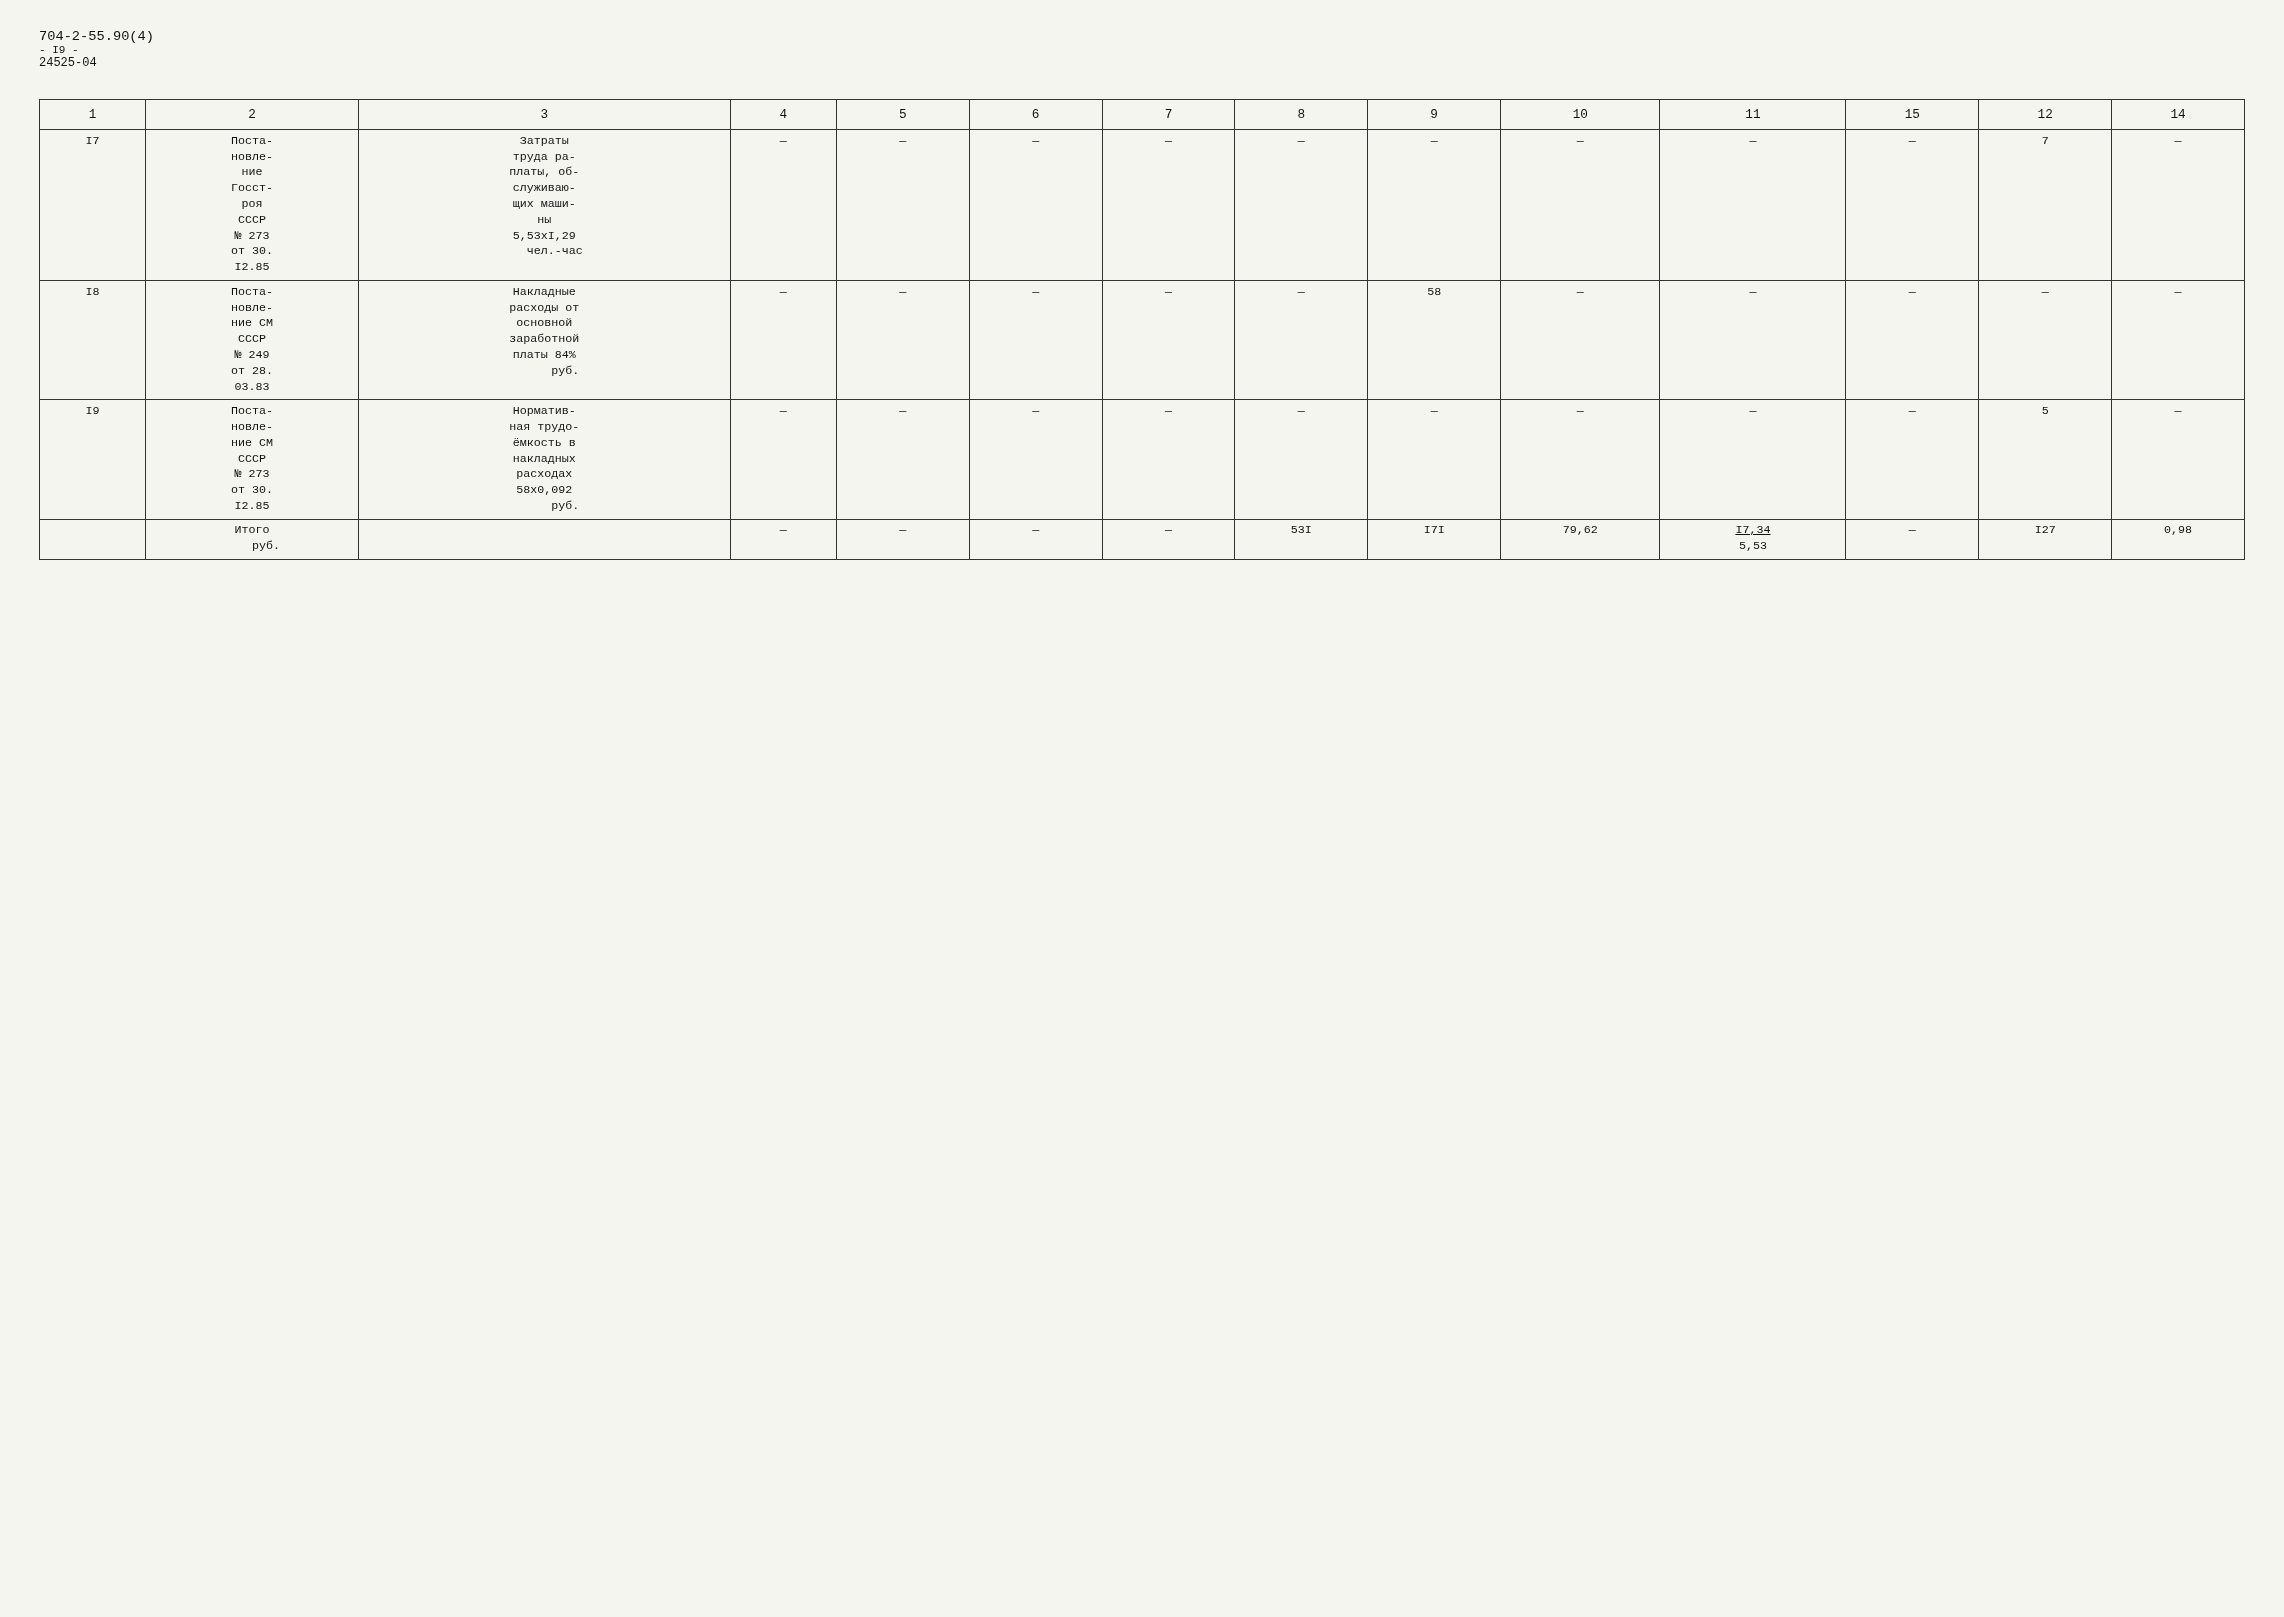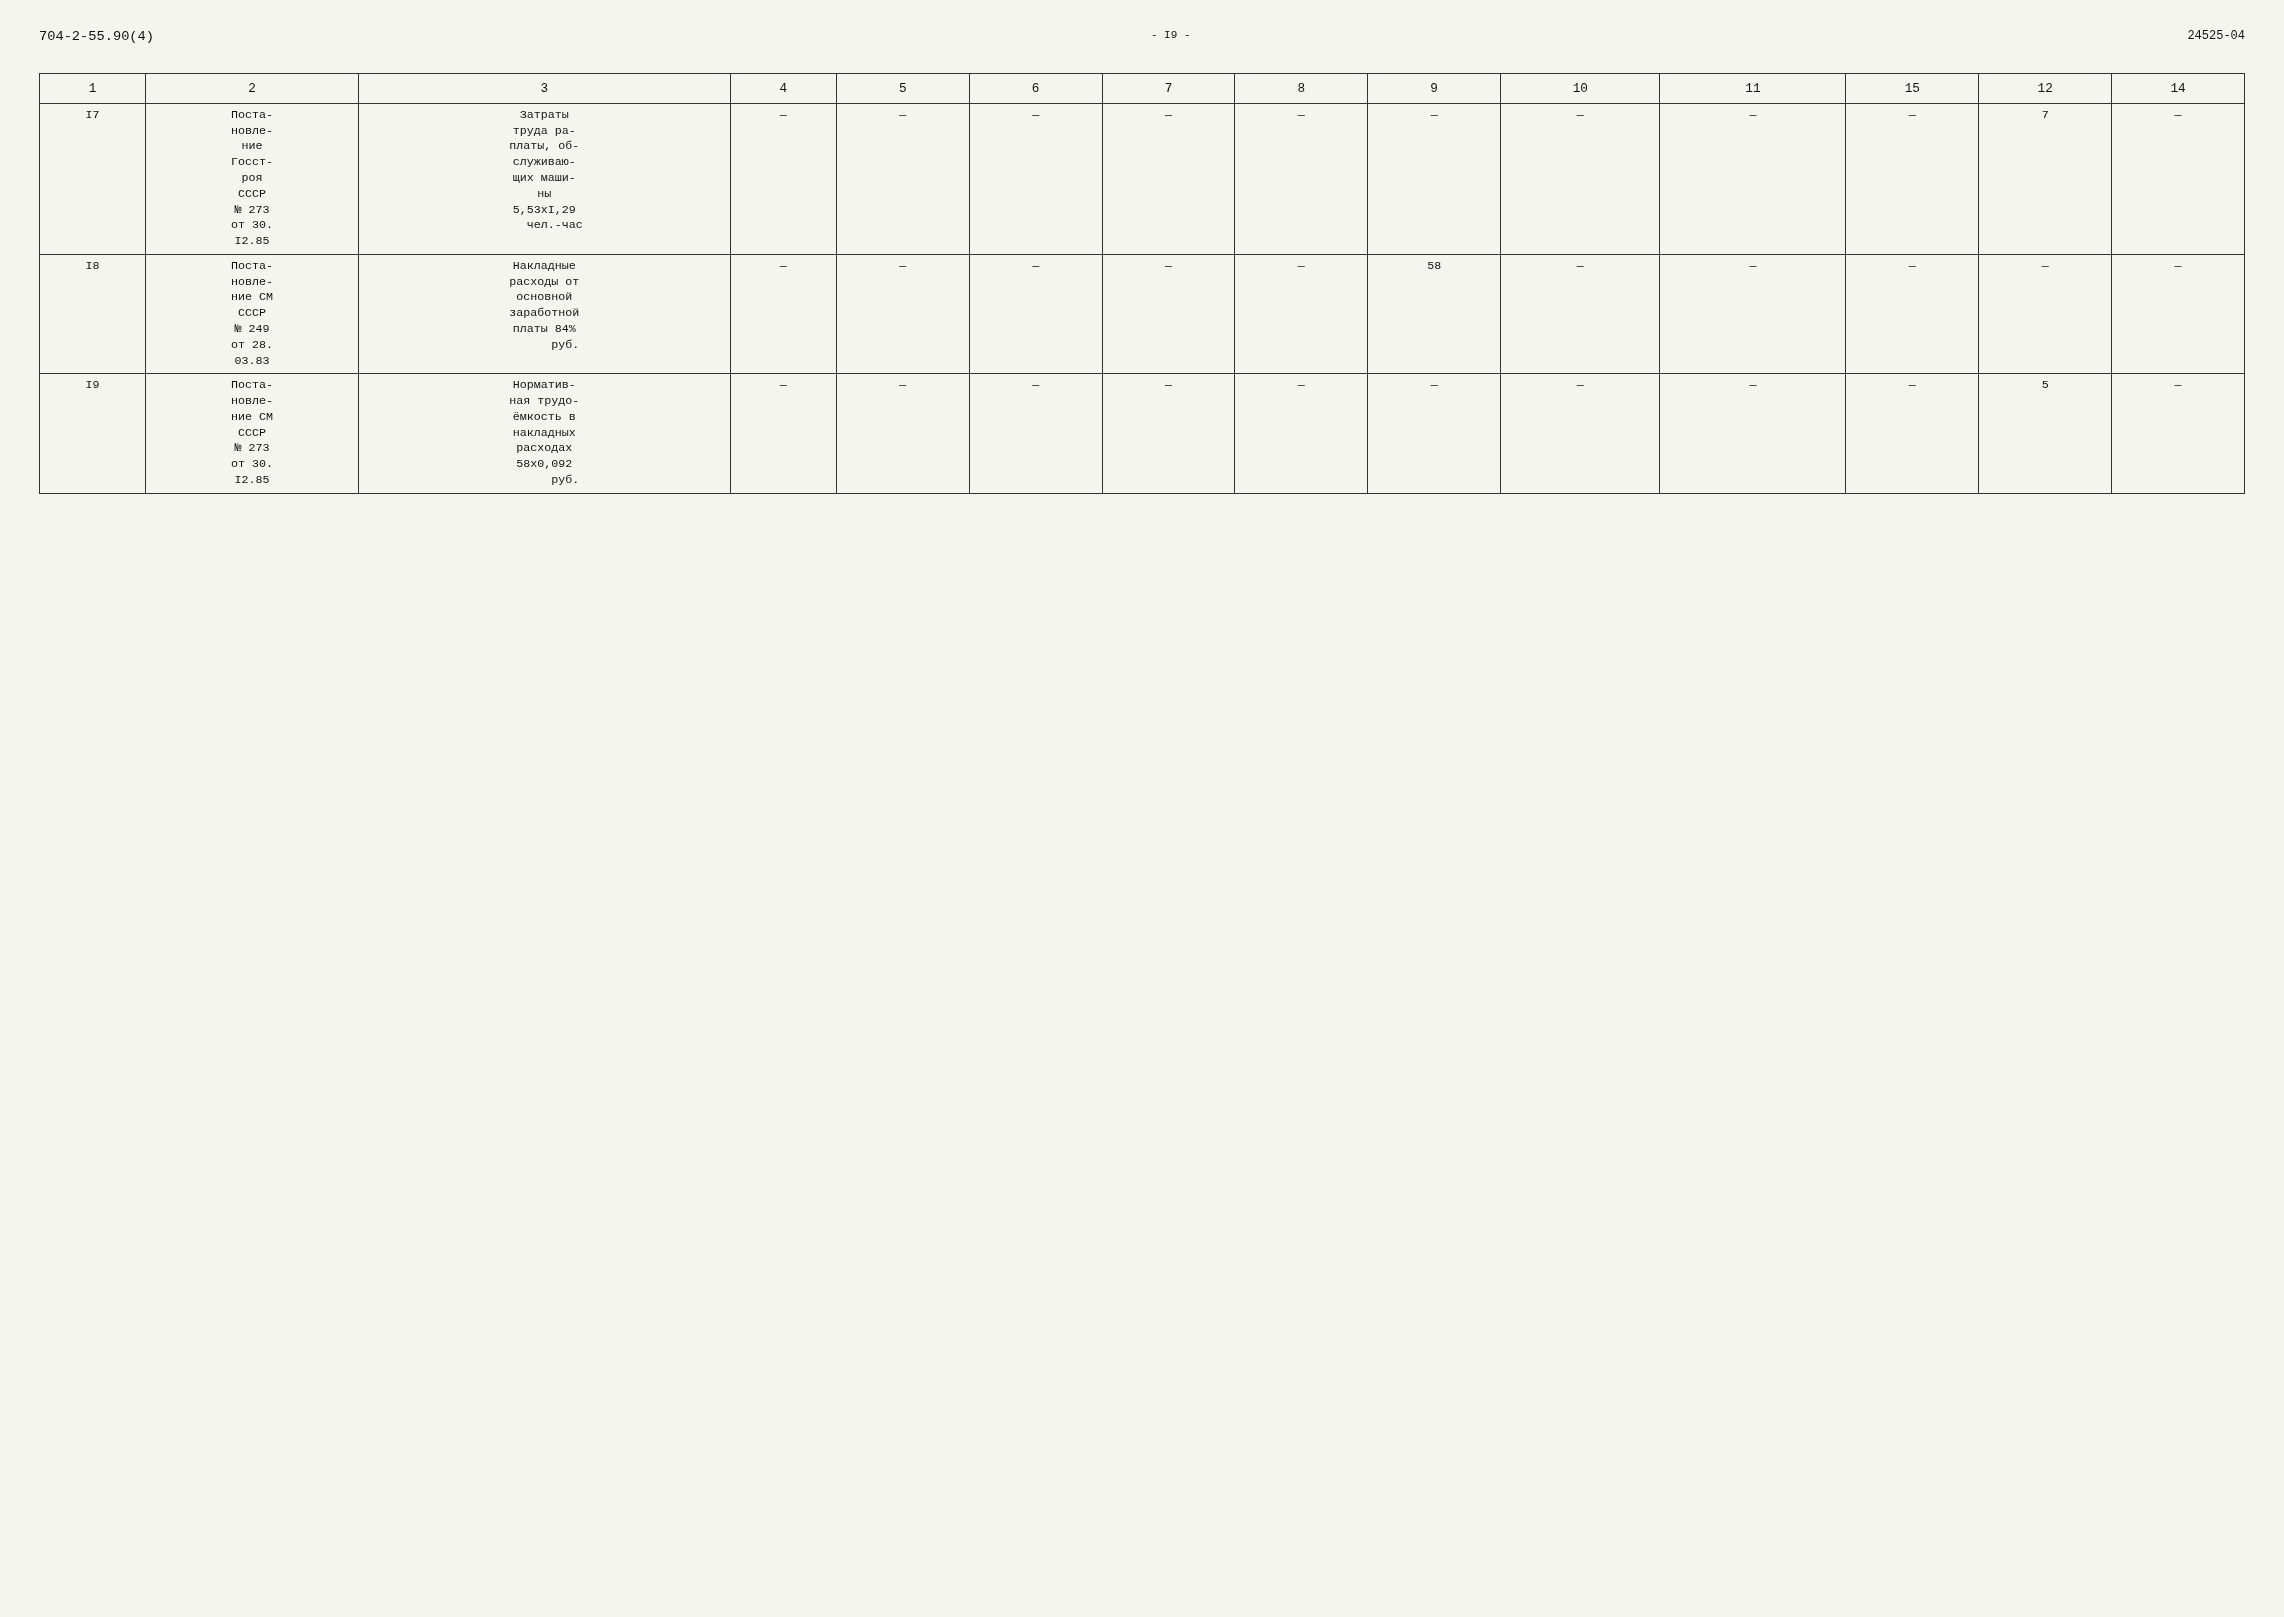--- a/index.html
+++ b/index.html
@@ -14,20 +14,21 @@
       font-size: 12.7px;
       color: #111;
       padding: 29px 39px;
     }
 
     .page-header {
       display: flex;
       justify-content: space-between;
       align-items: flex-start;
       margin-bottom: 29px;
+      flex-direction: column;
     }
 
     .header-left {
       font-size: 13.7px;
     }
 
     .header-center {
       font-size: 11px;
       text-align: center;
     }
@@ -221,15 +222,37 @@
         <td style="white-space: pre-wrap;">—</td>
         <td style="white-space: pre-wrap;">—</td>
         <td style="white-space: pre-wrap;">—</td>
         <td style="white-space: pre-wrap;">—</td>
         <td style="white-space: pre-wrap;">—</td>
         <td style="white-space: pre-wrap;">—</td>
         <td style="white-space: pre-wrap;">—</td>
         <td style="white-space: pre-wrap;">5</td>
         <td style="white-space: pre-wrap;">—</td>
       </tr>
+      <tr class="total-row">
+        <td></td>
+        <td class="cell-left" style="white-space: pre-wrap;">Итого
+    руб.</td>
+        <td></td>
+        <td>—</td>
+        <td>—</td>
+        <td>—</td>
+        <td>—</td>
+        <td>53I</td>
+        <td>I7I</td>
+        <td>79,62</td>
+        <td>
+          <div class="fraction">
+            <span class="numerator">I7,34</span>
+            <span class="denominator">5,53</span>
+          </div>
+        </td>
+        <td>—</td>
+        <td>I27</td>
+        <td>0,98</td>
+      </tr>
     </tbody>
 </table>
 
 
 </body></html>

